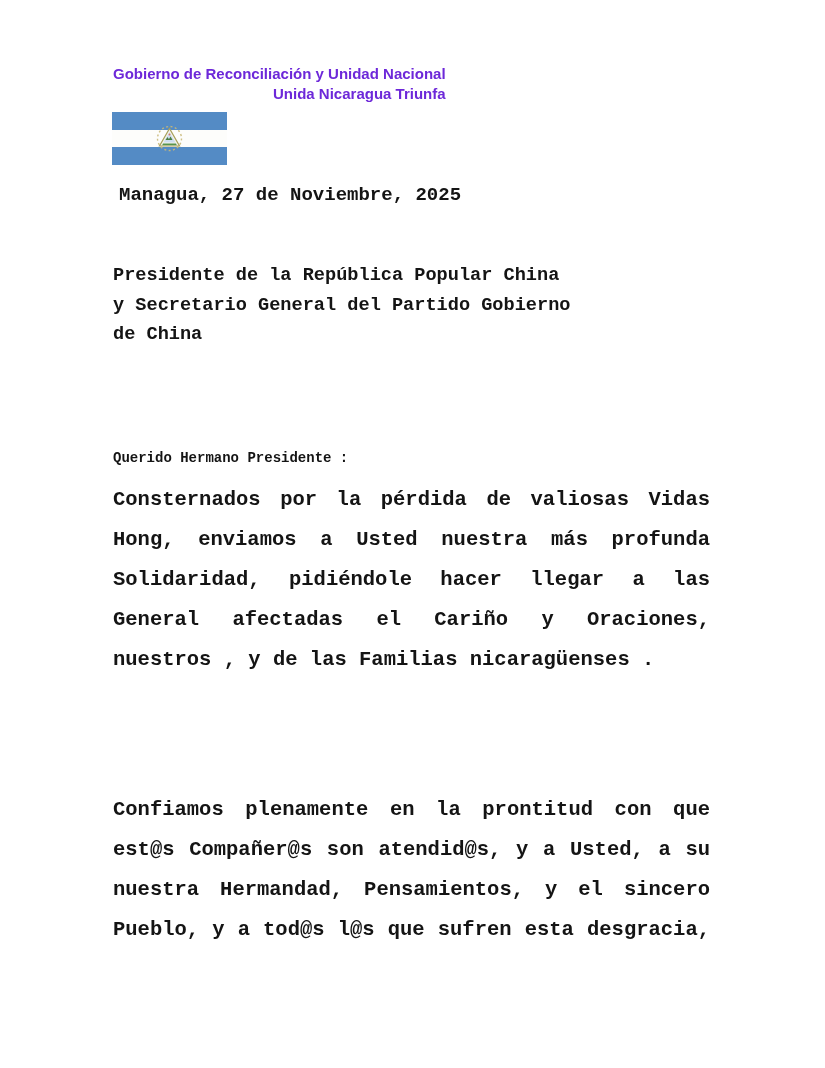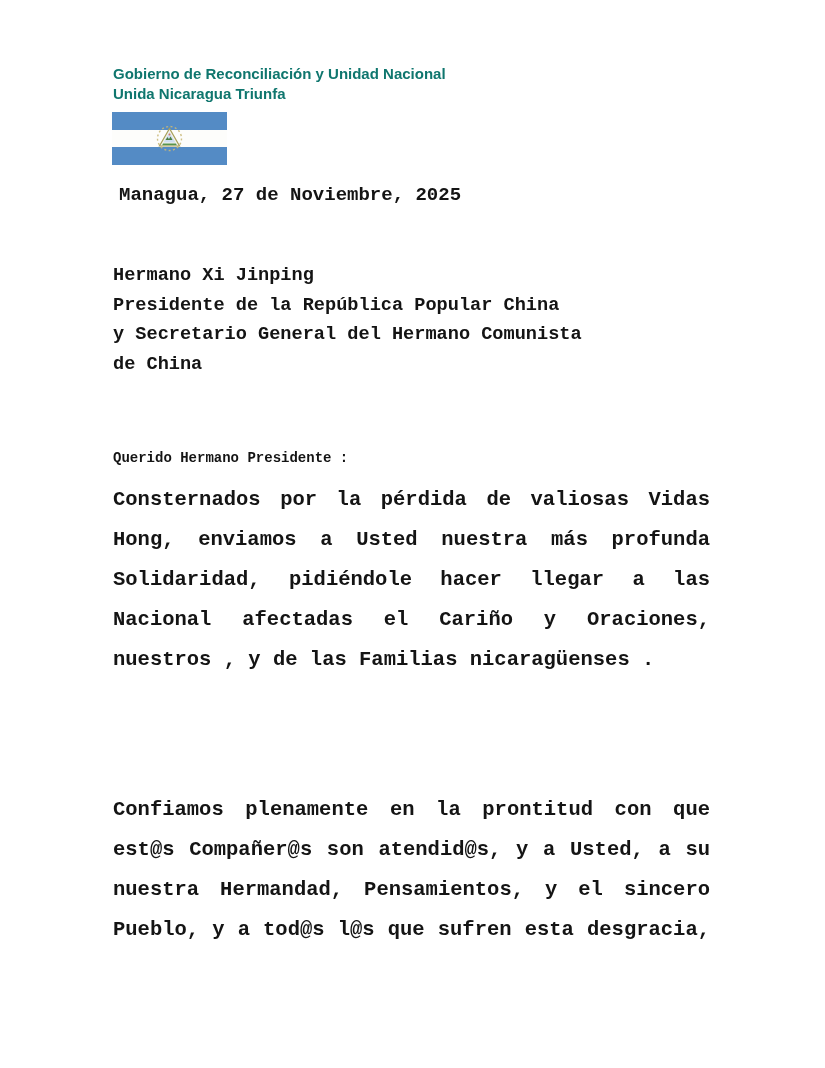--- a/index.html
+++ b/index.html
@@ -9,21 +9,21 @@
     width:825px; height:1068px;
     background:#ffffff;
     overflow:hidden;
     font-family:"Liberation Mono","DejaVu Sans Mono",monospace;
     color:#141414;
   }
   .header-block {
     position:absolute; left:113px; top:64px;
     font-family:"Liberation Sans","DejaVu Sans",sans-serif;
     font-weight:700; font-size:15px; line-height:20px;
-    color:#0f766e; white-space:nowrap;
+    color:#6d28d9; white-space:nowrap;text-align:right;
   }
   .flag-wrap { position:absolute; left:112px; top:112px; width:115px; height:53px; }
   .date-line {
     position:absolute; left:113px; top:182px;
     font-weight:700; font-size:19px; line-height:26px; white-space:nowrap;margin-left:6px;
   }
   .recipient-block {
     position:absolute; left:113px; top:261px;
     font-weight:700; font-size:18.6px;
   }
@@ -63,33 +63,32 @@
       <path d="M51 31.5 L64 31.5 L64.8 33.2 L50.2 33.2 Z" fill="#57944c"></path>
       <path d="M53.5 28 L55.5 25 L57.5 28 Z" fill="#4a7d41"></path>
       <path d="M56.5 28 L58.5 24.5 L60.5 28 Z" fill="#4a7d41"></path>
       <circle cx="57.5" cy="22.5" r="1" fill="#d8604f" opacity="0.85"></circle>
     </svg>
   </div>
 
   <div class="date-line">Managua, 27 de Noviembre, 2025</div>
 
   <div class="recipient-block">
-      <div class="tline">Hermano Xi Jinping</div>
       <div class="tline">Presidente de la República Popular China</div>
-      <div class="tline">y Secretario General del Hermano Comunista</div>
+      <div class="tline">y Secretario General del Partido Gobierno</div>
       <div class="tline">de China</div>
     </div>
 
   <div class="salutation">Querido Hermano Presidente :</div>
 
   <div class="para para1">
       <div class="tline just">Consternados por la pérdida de valiosas Vidas</div>
       <div class="tline just">Hong, enviamos a Usted nuestra más profunda</div>
       <div class="tline just">Solidaridad, pidiéndole hacer llegar a las</div>
-      <div class="tline just">Nacional afectadas el Cariño y Oraciones,</div>
+      <div class="tline just">General afectadas el Cariño y Oraciones,</div>
       <div class="tline">nuestros , y de las Familias nicaragüenses .</div>
     </div>
 
   <div class="para para2">
       <div class="tline just">Confiamos plenamente en la prontitud con que</div>
       <div class="tline just">est@s Compañer@s son atendid@s, y a Usted, a su</div>
       <div class="tline just">nuestra Hermandad, Pensamientos, y el sincero</div>
       <div class="tline just">Pueblo, y a tod@s l@s que sufren esta desgracia,</div>
     </div>
 

